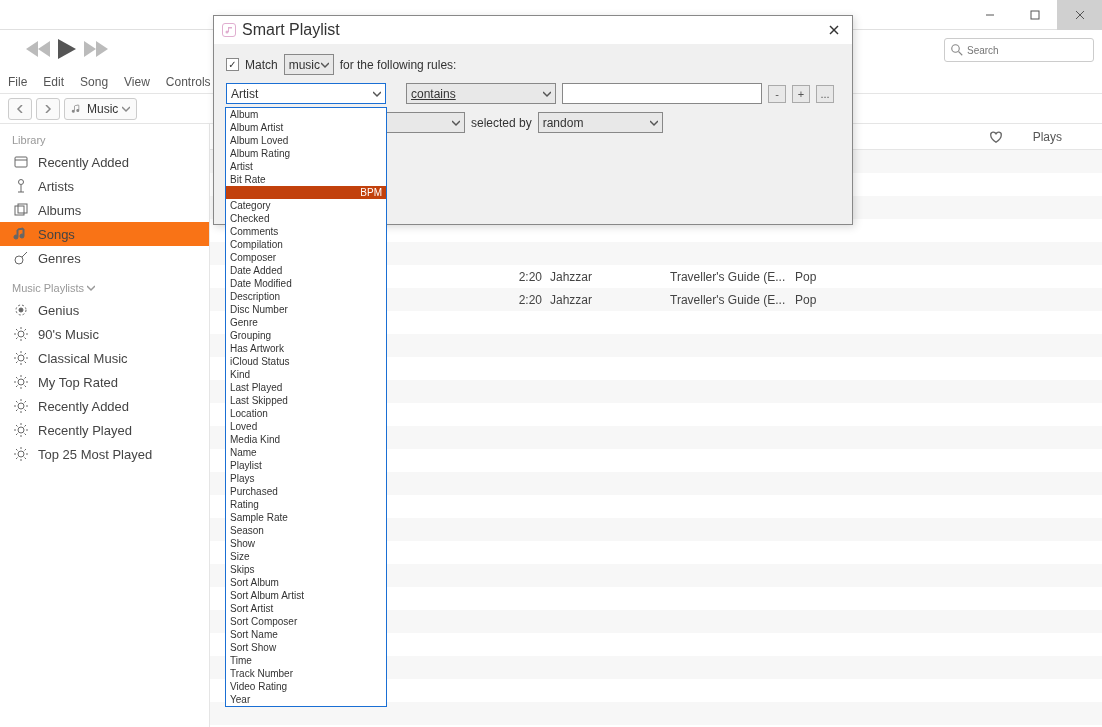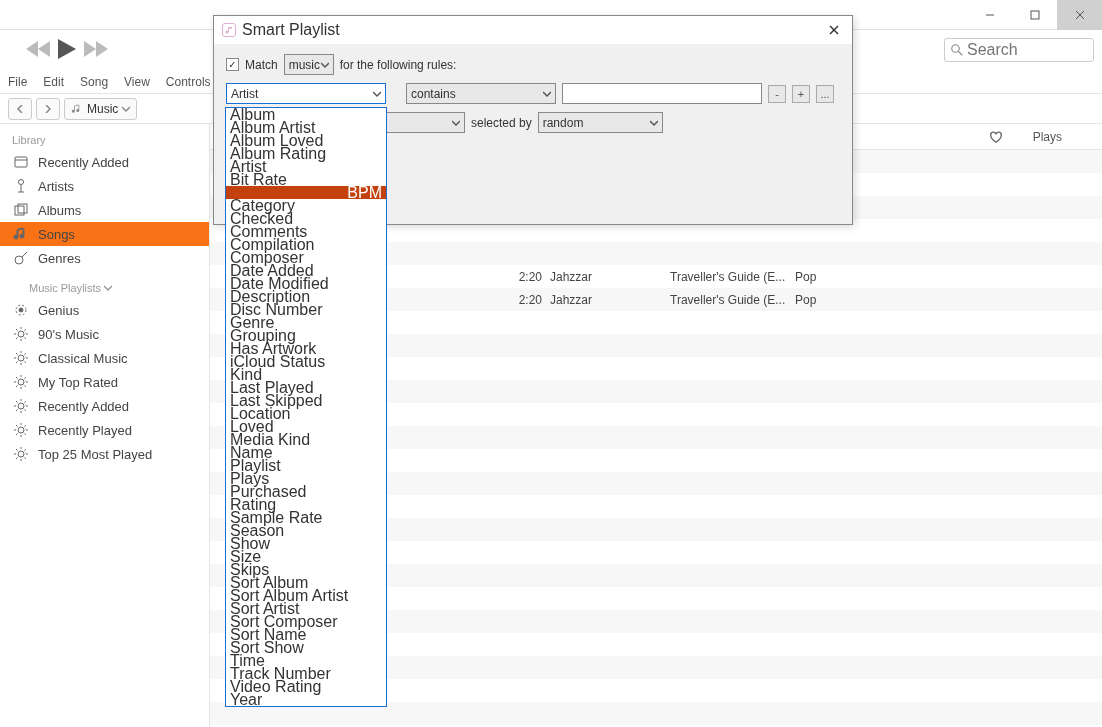--- a/index.html
+++ b/index.html
@@ -11,21 +11,21 @@
 .titlebar-close { background: #d0d0d0; }
 .titlebar-btn svg { width: 10px; height: 10px; }
 
 
 .toprow { height: 40px; display: flex; align-items: center; padding: 0 8px; position: relative; }
 .playback { display: flex; gap: 8px; align-items: center; margin-left: 18px; }
 .playback svg { fill: #bbb; }
 .play-btn svg { fill: #555; }
 .search-wrap { margin-left: auto; display: flex; align-items: center; border: 1px solid #ccc; border-radius: 3px; height: 24px; padding: 0 6px; width: 150px; }
 .search-wrap svg { width: 12px; height: 12px; fill: #888; margin-right: 4px; }
-.search-input { border: none; outline: none; font-size: 16px; width: 110px; color: #666; }
+.search-input { border: none; outline: none; font-size: 10px; width: 110px; color: #666; }
 
 
 .menubar { height: 24px; display: flex; align-items: center; padding: 0 8px; border-bottom: 1px solid #e5e5e5; }
 .menubar span { margin-right: 16px; color: #555; font-size: 12px; }
 
 
 .toolbar2 { height: 30px; display: flex; align-items: center; padding: 4px 8px; border-bottom: 1px solid #e5e5e5; gap: 4px; }
 .navbtn { width: 24px; height: 22px; border: 1px solid #ccc; border-radius: 3px; display: flex; align-items: center; justify-content: center; background: #fafafa; }
 .navbtn svg { width: 8px; height: 8px; fill: #888; }
 .media-select { display: flex; align-items: center; border: 1px solid #ccc; border-radius: 3px; height: 22px; padding: 0 6px; background: #fafafa; gap: 4px; }
@@ -64,31 +64,31 @@
 .dialog-title .close svg { width: 10px; height: 10px; stroke: #333; stroke-width: 1.5; fill: none; }
 .dialog-body { padding: 10px 12px; font-size: 12px; }
 .dialog-row { display: flex; align-items: center; gap: 6px; margin-bottom: 8px; }
 .checkbox { width: 13px; height: 13px; border: 1px solid #888; display: flex; align-items: center; justify-content: center; background: #fff; }
 .checkbox.checked::after { content: "✓"; font-size: 10px; line-height: 1; }
 .select { border: 1px solid #888; background: #e8e8e8; height: 21px; display: flex; align-items: center; padding: 0 4px; font-size: 12px; position: relative; }
 .select .chev { position: absolute; right: 4px; top: 50%; transform: translateY(-50%); width: 8px; height: 8px; fill: #555; }
 .select.music { width: 50px; }
 .select.field { width: 160px; border: 1px solid #1a6fd4; background: #fff; }
 .select.field.open { }
-.select.condition { width: 150px; }
+.select.condition { width: 150px; text-decoration: underline; }
 .select.limit1 { width: 130px; margin-left: 90px; }
 .select.random { width: 125px; }
 .input-text { border: 1px solid #888; background: #fff; height: 21px; width: 200px; padding: 0 4px; }
 .sq-btn { width: 18px; height: 18px; border: 1px solid #aaa; background: #e8e8e8; display: flex; align-items: center; justify-content: center; font-size: 11px; color: #555; }
 .dialog-footer { display: flex; gap: 10px; padding: 8px 16px; }
 .dlg-btn { width: 70px; height: 22px; border: 1px solid #888; background: #e8e8e8; display: flex; align-items: center; justify-content: center; font-size: 12px; }
 .dlg-btn.ok { border: 1px solid #0b66d0; }
 
 
-.dropdown-list { position: absolute; top: 107px; left: 225px; width: 162px; max-height: 610px; background: #fff; border: 1px solid #1a6fd4; z-index: 200; font-size: 16px; }
+.dropdown-list { position: absolute; top: 107px; left: 225px; width: 162px; max-height: 610px; background: #fff; border: 1px solid #1a6fd4; z-index: 200; font-size: 10px; }
 .dropdown-list .opt { padding: 0 4px; line-height: 13px; height: 13px; white-space: nowrap; }
 .dropdown-list .opt.hl { background: #c2410c; color: #fff; text-align: right; }
 </style>
 </head>
 <body>
 
 <div class="titlebar">
   <div class="titlebar-btn">
       <svg viewBox="0 0 10 10">
         <line x1="1" y1="5" x2="9" y2="5" stroke="#555" stroke-width="1"></line>
@@ -202,21 +202,21 @@
     <div class="sidebar-item">
         <span class="icon">
           <svg viewBox="0 0 16 16">
             <circle cx="6" cy="10" r="4" fill="none" stroke="#666"></circle>
             <line x1="9" y1="7" x2="14" y2="2" stroke="#666"></line>
           </svg>
         </span>
         <span>Genres</span>
       </div>
 
-    <div class="sidebar-header" style="margin-top:8px;margin-left:17px;">
+    <div class="sidebar-header" style="margin-top:8px;">
       <span>Music Playlists</span>
       <svg width="8" height="8" viewBox="0 0 8 8">
           <polyline points="0,2 4,6 8,2" fill="none" stroke="#999" stroke-width="1.5"></polyline>
         </svg>
     </div>
     <div class="sidebar-item">
         <span class="icon">
           <svg viewBox="0 0 16 16">
             <circle cx="8" cy="8" r="2" fill="#666"></circle>
             <circle cx="8" cy="8" r="5" fill="none" stroke="#666" stroke-dasharray="2 2"></circle>

